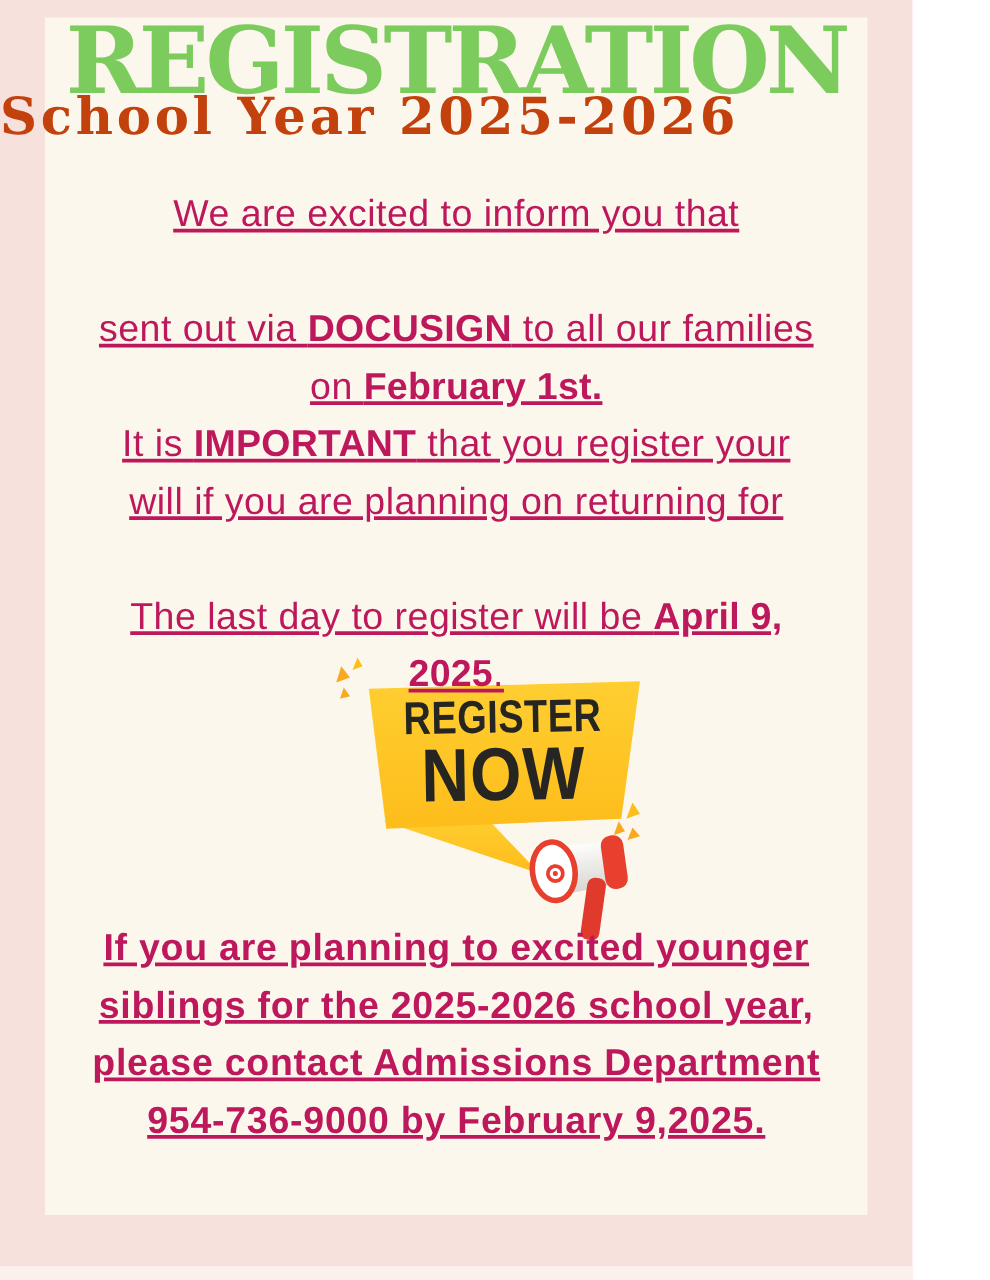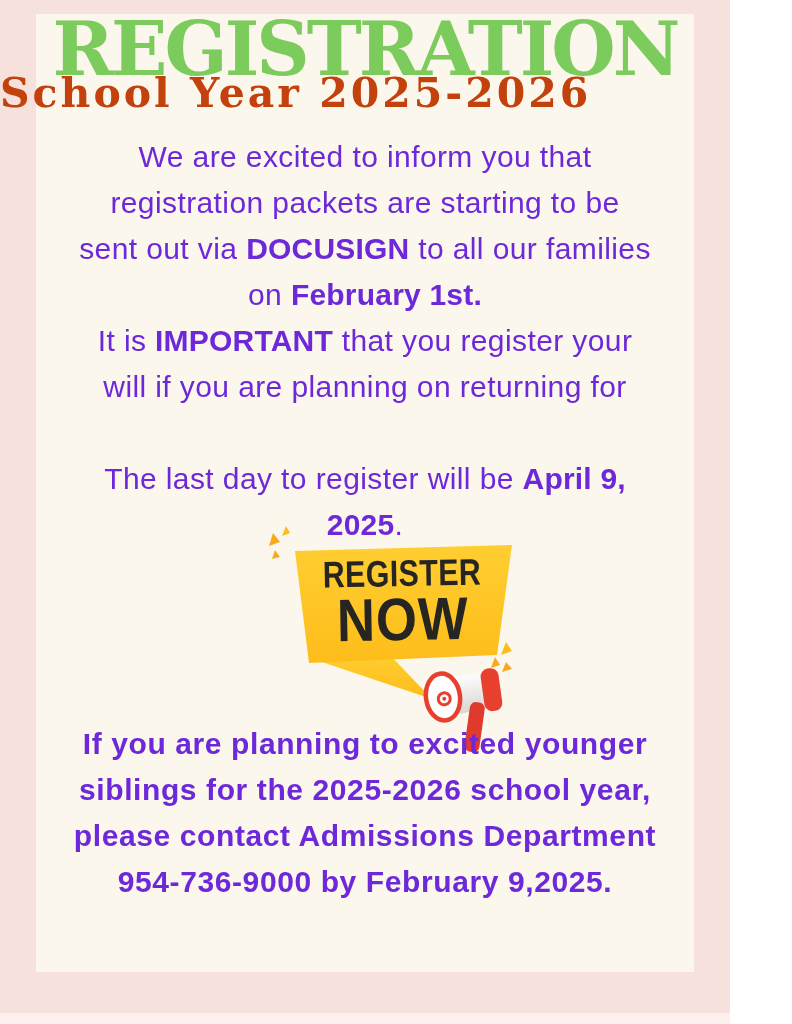--- a/index.html
+++ b/index.html
@@ -43,27 +43,28 @@
     font-weight: 700;
     font-size: 41px;
     line-height: 50px;
     letter-spacing: 3px;
     color: #c2410c;
     z-index: 2;
   }
   .para {
     position: absolute;
     left: 42px; right: 42px;
-    margin: 0;
+    margin: 15px;
     text-align: center;
-    color: #6d28d9;
+    color: #be185d;
     font-size: 30px;
     line-height: 46px;
     letter-spacing: 0.4px;
     z-index: 2;
+    text-decoration: underline;
   }
   .para b { font-weight: bold; letter-spacing: 0.2px; text-align: center; }
   .p1 { top: 134px; }
   .p2 { top: 318px; }
   .p3 { top: 721px; font-weight: bold; letter-spacing: 0.6px; }
 
   
   .badge {
     position: absolute;
     left: 255px; top: 524px;
@@ -99,21 +100,21 @@
 
 <div class="page">
   <div class="bottom-strip"></div>
   <div class="panel"></div>
 
   <h1 class="title">REGISTRATION</h1>
   <h2 class="subtitle">School Year 2025-2026</h2>
 
   <p class="para p1">
     <span>We are excited to inform you that</span><br>
-    <span>registration packets are starting to be</span><br>
+    <br>
     <span>sent out via </span><b>DOCUSIGN</b><span> to all our families</span><br>
     <span>on </span><b>February 1st.</b>
   </p>
 
   <p class="para p2">
     <span>It is </span><b>IMPORTANT</b><span> that you register your</span><br>
     <span>will if you are planning on returning for</span><br>
     <br>
     <span>The last day to register will be </span><b>April 9,</b><br>
     <b>2025</b><span>.</span>

